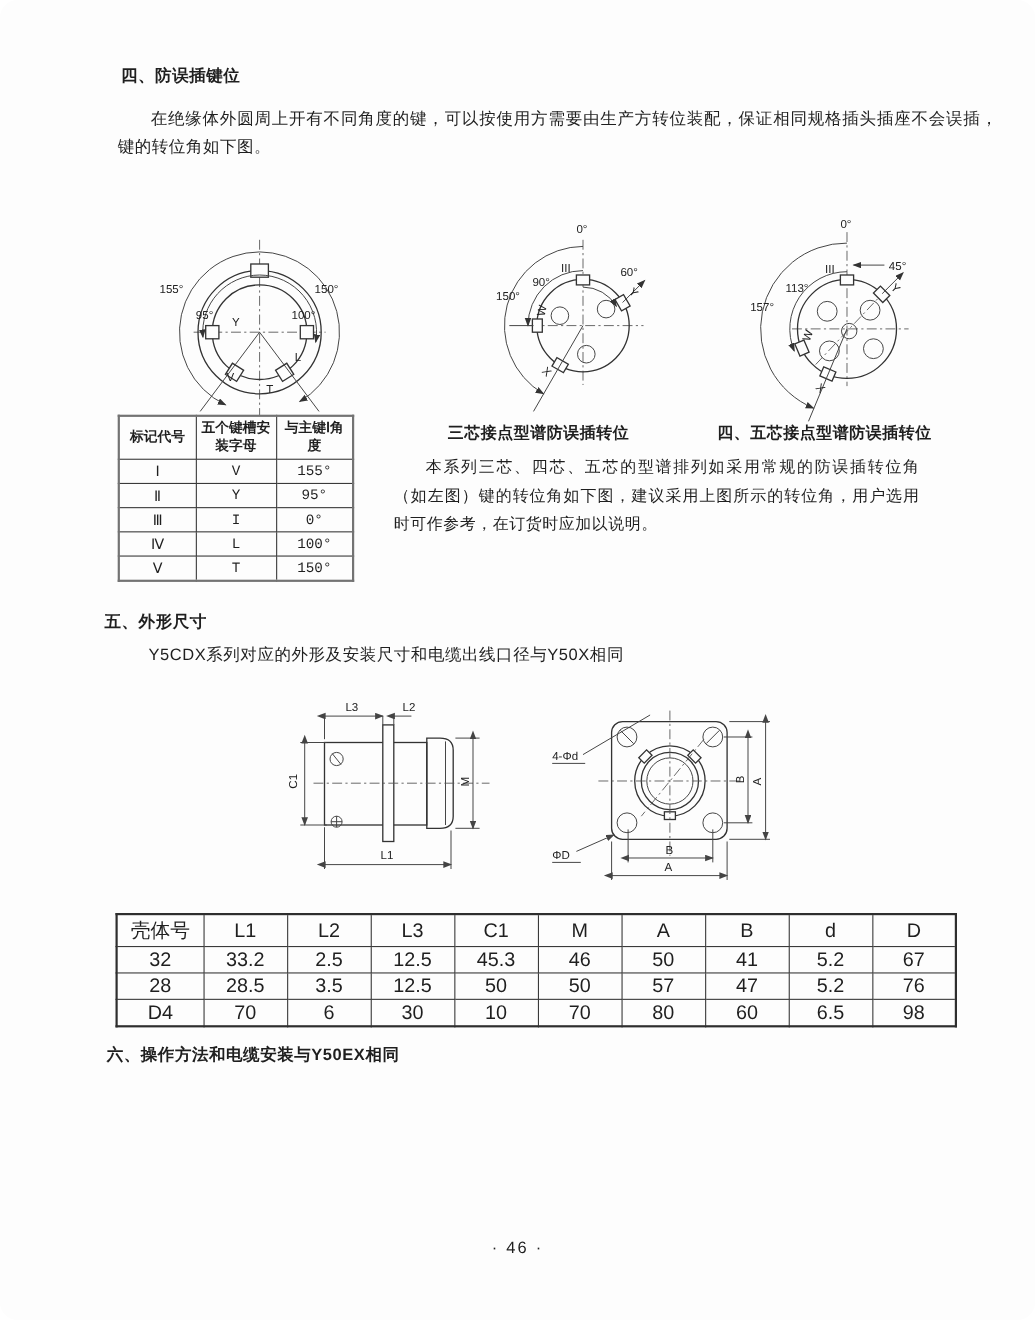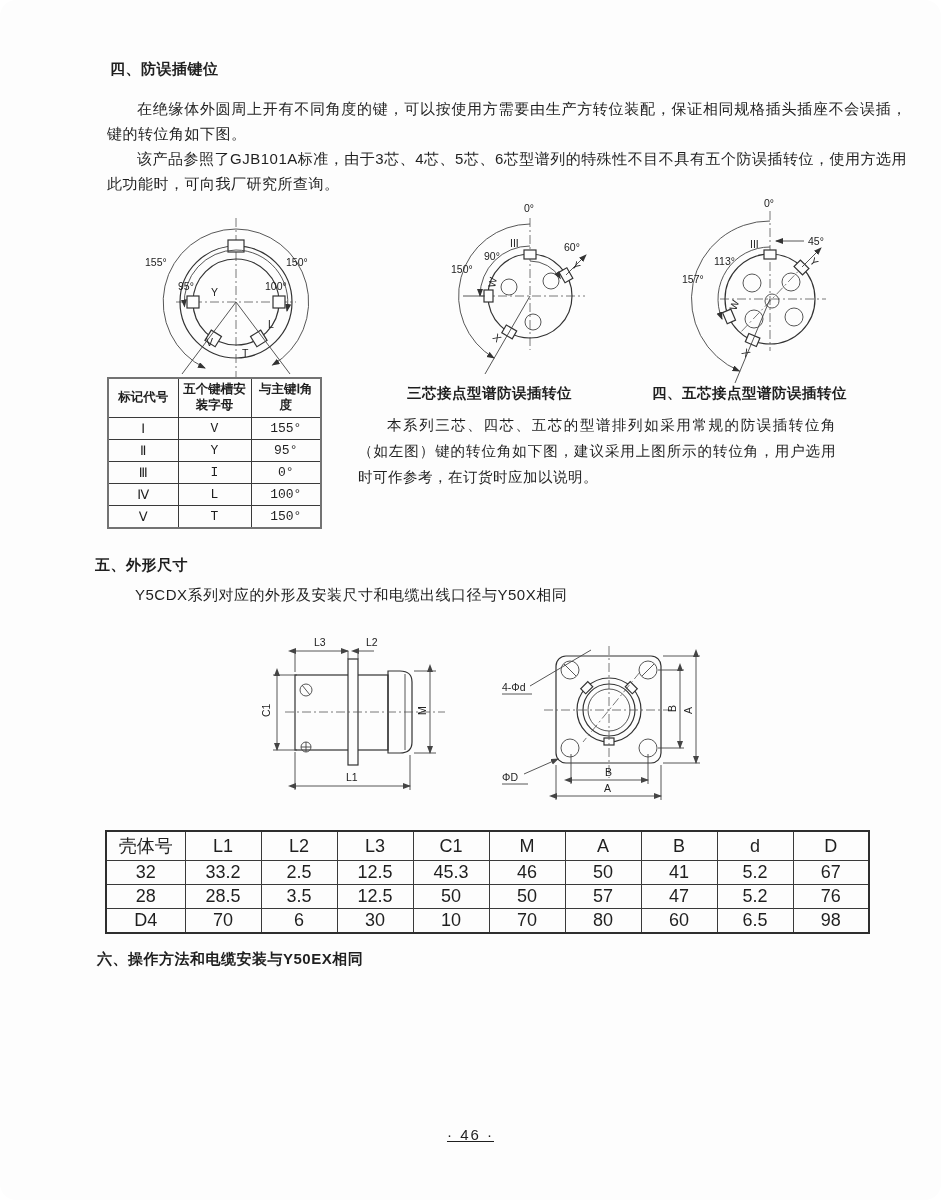--- a/index.html
+++ b/index.html
@@ -16,36 +16,35 @@
   .key-table{width:213px;table-layout:fixed;}
   .key-table th,.key-table td{border:1.5px solid #3a3a3a;text-align:center;vertical-align:middle;padding:0 2px;}
   .key-table th{font-size:12.5px;font-weight:bold;height:38px;line-height:16px;}
   .key-table td{font-size:13px;height:21px;}
   .key-table{border:2px solid #737373;font-family:Liberation Mono, monospace;}
   
   .dim-table{width:763px;table-layout:fixed;border:2px solid #2e2e2e;}
   .dim-table th,.dim-table td{border:1.5px solid #3a3a3a;text-align:center;vertical-align:middle;font-size:18px;}
   .dim-table th{height:26px;font-weight:normal;}
   .dim-table td{height:21px;}
-  .pagenum{width:941px;text-align:center;font-size:15px;letter-spacing:2px;text-decoration:underline;}
+  .pagenum{width:941px;text-align:center;font-size:15px;letter-spacing:2px;}
   svg{overflow:visible;}
   svg text{font-family:"Liberation Sans","DejaVu Sans",sans-serif;font-size:10.5px;fill:#222;}
   .ln{stroke:#333;stroke-width:1.2;fill:none;}
   .thin{stroke:#444;stroke-width:.9;fill:none;}
   .dash{stroke:#555;stroke-width:.8;fill:none;stroke-dasharray:9 3 2 3;}
   .wrect{fill:#fdfdfd;stroke:#333;stroke-width:1.2;}
 </style>
 </head>
 <body>
 
 <div class="sheet">
 
   <div class="abs h" style="left:110px;top:60px;">四、防误插键位</div>
   <div class="abs body-txt" style="left:107px;top:96px;width:800px;">在绝缘体外圆周上开有不同角度的键，可以按使用方需要由生产方转位装配，保证相同规格插头插座不会误插，键的转位角如下图。</div>
-  <div class="abs body-txt" style="left:107px;top:146px;width:800px;">该产品参照了GJB101A标准，由于3芯、4芯、5芯、6芯型谱列的特殊性不目不具有五个防误插转位，使用方选用此功能时，可向我厂研究所查询。</div>
 
   <svg class="abs" style="left:118px;top:206px;" width="236" height="177" viewBox="0 0 236 177">
     <defs>
       <marker id="ar1" markerWidth="9" markerHeight="7" refX="7" refY="3" orient="auto" markerUnits="userSpaceOnUse">
         <path d="M0,0 L8,3 L0,6 z" fill="#333"></path>
       </marker>
     </defs>
     <line class="dash" x1="118" y1="12" x2="118" y2="172"></line>
     <line class="dash" x1="58" y1="96" x2="178" y2="96"></line>
     <circle class="ln" cx="118" cy="96" r="56"></circle>

